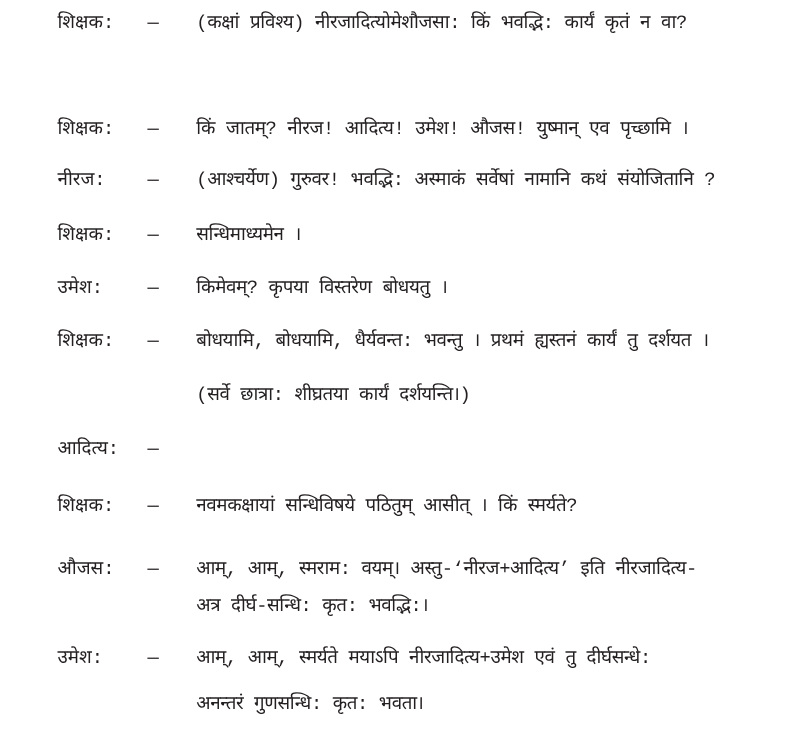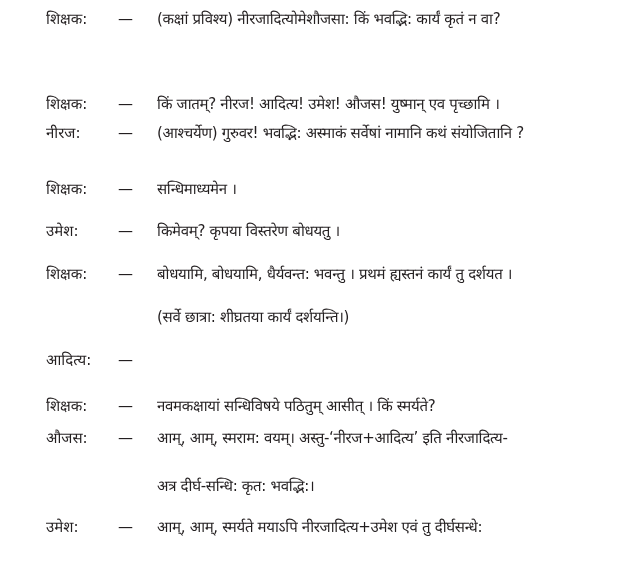--- a/index.html
+++ b/index.html
@@ -14,20 +14,21 @@
     overflow: hidden;
     font-family: "DejaVu Sans", "Liberation Sans", sans-serif;
     color: #231f20;
   }
   .page {
     position: absolute;
     left: 0;
     top: 0;
     width: 640px;
     height: 446px;
+    font-family: Liberation Mono, monospace;
   }
   .row {
     position: absolute;
     left: 0;
     width: 640px;
     height: 26px;
     font-size: 15px;
     line-height: 26px;
     white-space: nowrap;
   }
@@ -59,21 +60,21 @@
     <span class="text">(कक्षां प्रविश्य) नीरजादित्योमेशौजसा: किं भवद्भि: कार्यं कृतं न वा?</span>
   </div>
 
 
   <div class="row" style="top:91px">
     <span class="speaker">शिक्षक:</span>
     <span class="dash">—</span>
     <span class="text">किं जातम्? नीरज! आदित्य! उमेश! औजस! युष्मान् एव पृच्छामि ।</span>
   </div>
 
-  <div class="row" style="top:120px">
+  <div class="row" style="top:132px">
     <span class="speaker">नीरज:</span>
     <span class="dash">—</span>
     <span class="text">(आश्चर्येण) गुरुवर! भवद्भि: अस्माकं सर्वेषां नामानि कथं संयोजितानि ?</span>
   </div>
 
   <div class="row" style="top:176px">
     <span class="speaker">शिक्षक:</span>
     <span class="dash">—</span>
     <span class="text">सन्धिमाध्यमेन ।</span>
   </div>
@@ -98,30 +99,33 @@
     <span class="speaker">आदित्य:</span>
     <span class="dash">—</span>
   </div>
 
   <div class="row" style="top:393px">
     <span class="speaker">शिक्षक:</span>
     <span class="dash">—</span>
     <span class="text">नवमकक्षायां सन्धिविषये पठितुम् आसीत् । किं स्मर्यते?</span>
   </div>
 
-  <div class="row" style="top:425px">
+  <div class="row" style="top:443px">
     <span class="speaker">औजस:</span>
     <span class="dash">—</span>
     <span class="text">आम्, आम्, स्मराम: वयम्। अस्तु-‘नीरज+आदित्य’ इति नीरजादित्य-</span>
   </div>
 
   <div class="row" style="top:473px">
     <span class="text">अत्र दीर्घ-सन्धि: कृत: भवद्भि:।</span>
   </div>
 
   <div class="row" style="top:514px">
     <span class="speaker">उमेश:</span>
     <span class="dash">—</span>
     <span class="text">आम्, आम्, स्मर्यते मयाऽपि नीरजादित्य+उमेश एवं तु दीर्घसन्धे:</span>
   </div>
 
+  <div class="row" style="top:551px">
+    <span class="text">अनन्तरं गुणसन्धि: कृत: भवता।</span>
+  </div>
 
 </div>
 
 </body></html>

